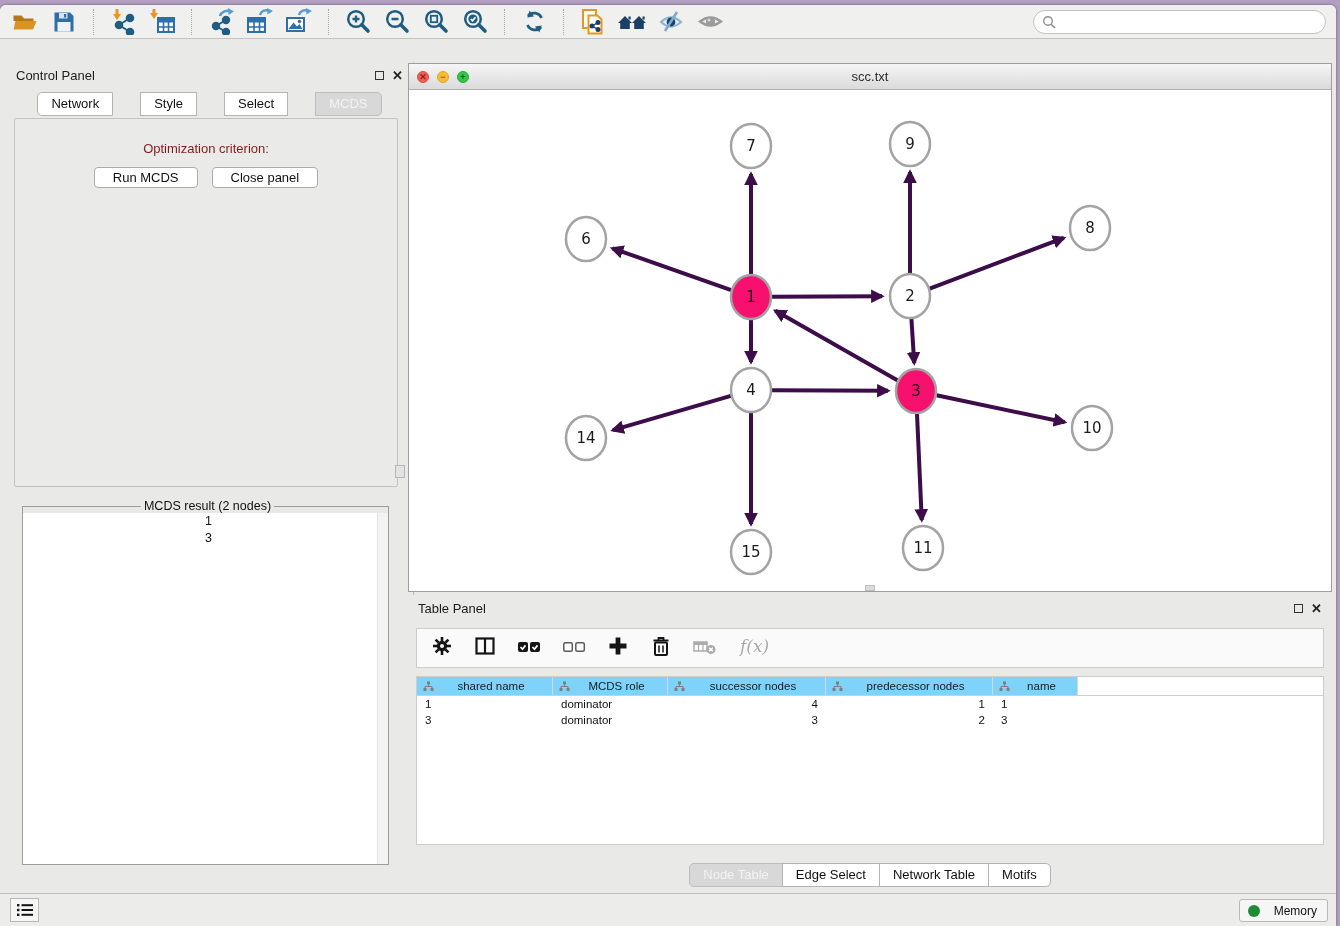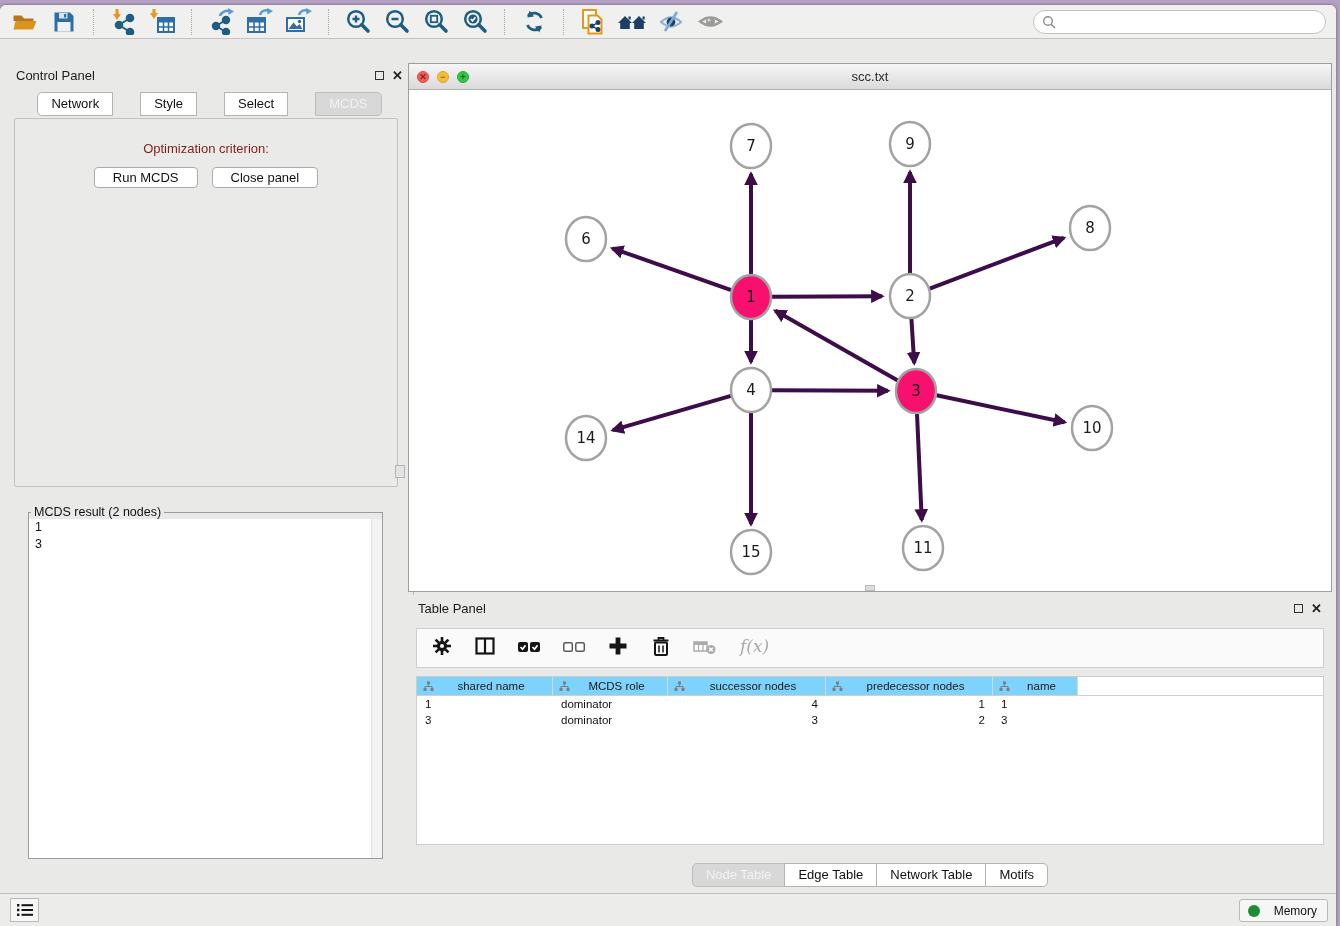--- a/index.html
+++ b/index.html
@@ -60,21 +60,21 @@
     font-size:13px; color:#111;
   }
   .selectbox .spacer { flex:1; }
   .btn-row { display:flex; justify-content:center; gap:14px; margin-top:11px; }
   .mac-btn {
     height:21px; background:#fff; border:1px solid #ababab; border-radius:4px;
     font-size:13px; color:#111; padding:0 18px; display:flex; align-items:center; font-family:inherit;
   }
   .result-fieldset {
     position:absolute; left:10px; right:18px; top:431px; bottom:22px;
-    border:1px solid #9c9c9c; margin:12px; padding:0; display:flex; flex-direction:column;
+    border:1px solid #9c9c9c; margin:6px; padding:0; display:flex; flex-direction:column;text-align:center;
   }
   .result-fieldset legend { font-size:12.5px; color:#111; padding:0 3px; margin-left:2px; }
   .result-inner { flex:1; background:#fff; position:relative; overflow:hidden; }
   .result-line { font-size:12.5px; color:#111; line-height:17px; padding-left:6px; }
   .v-scroll { position:absolute; right:0; top:0; bottom:0; width:11px; background:#f3f3f3; border-left:1px solid #e2e2e2; }
   .divider-grip { position:absolute; left:395px; top:460px; width:10px; height:13px; background:#e3e3e3; border:1px solid #b5b5b5; z-index:5; }
   .bottom-grip { position:absolute; left:865px; top:580px; width:10px; height:6px; background:#dcdcdc; border:1px solid #bdbdbd; z-index:5; }
   
   .net-window { position:absolute; left:408px; top:58px; width:924px; height:529px; background:#fff; border:1px solid #9e9e9e; }
   .net-titlebar {
@@ -537,21 +537,21 @@
             <div class="td" style="width: 136px; flex: 0 0 auto; text-align: left; padding: 0px 0px 0px 8px;">3</div>
             <div class="td" style="width: 115px; flex: 0 0 auto; text-align: left; padding: 0px 0px 0px 8px;">dominator</div>
             <div class="td" style="width: 158px; flex: 0 0 auto; text-align: right; padding: 0px 8px 0px 0px;">3</div>
             <div class="td" style="width: 167px; flex: 0 0 auto; text-align: right; padding: 0px 8px 0px 0px;">2</div>
             <div class="td" style="width: 85px; flex: 0 0 auto; text-align: left; padding: 0px 0px 0px 8px;">3</div>
           </div>
         </div>
     </div>
     <div class="tp-tabs" id="tp-tabs">
         <div class="tab active">Node Table</div>
-        <div class="tab">Edge Table</div>
+        <div class="tab">Edge Select</div>
         <div class="tab">Network Table</div>
         <div class="tab">Motifs</div>
       </div>
   </div>
 
   <div class="statusbar">
     <div class="list-btn">
       <svg width="18" height="16" viewBox="0 0 18 16">
         <g fill="#151515">
           <rect x="1" y="2" width="2.4" height="2.4"></rect>

